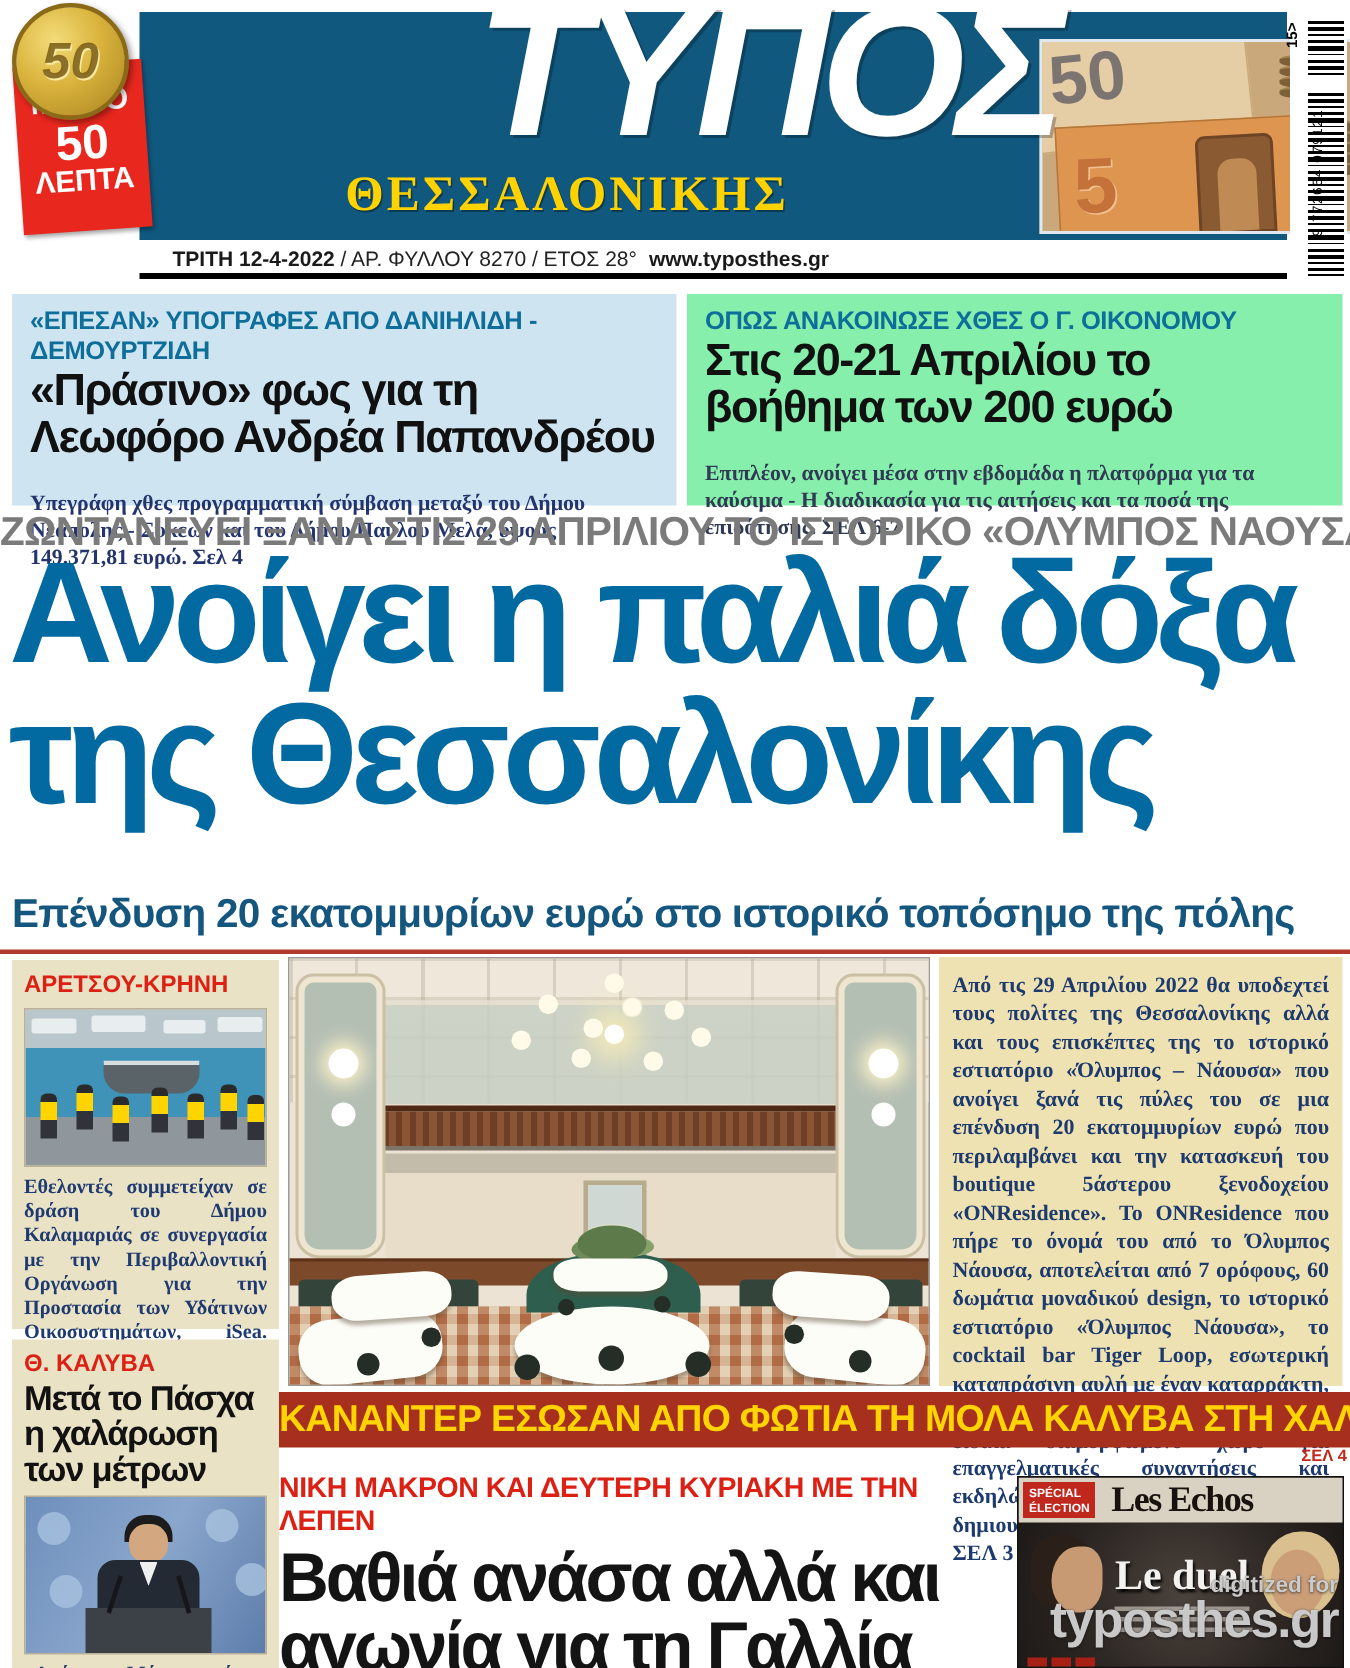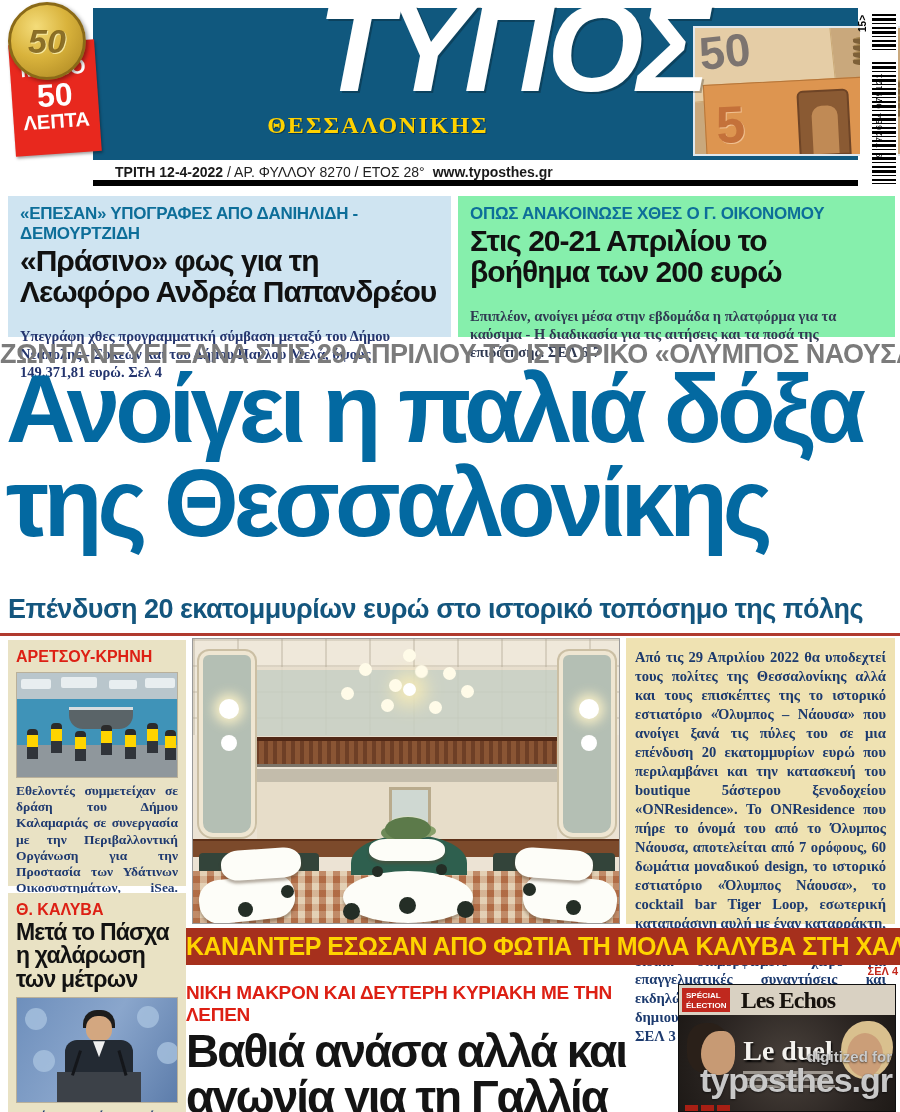--- a/index.html
+++ b/index.html
@@ -12,26 +12,26 @@
 
   
   #masthead-blue { left:93px; top:8px; width:765px; height:152px; background:#10587e; }
   #brand-title {
     left:138px; top:-28px; width:560px; color:#fff; font-size:124px; font-weight:900;
     font-style:italic; letter-spacing:-6px; text-align:center; line-height:1.1;
     text-shadow:2px 2px 0 rgba(0,0,0,.25);
   }
   #brand-subtitle {
     left:120px; top:104px; width:330px; text-align:center; color:#ffd200;
-    font-family:"Liberation Serif", serif; font-weight:700; font-size:24px; letter-spacing:2px;
+    font-family:"Liberation Serif", serif; font-weight:700; font-size:33px; letter-spacing:2px;
     text-shadow:1px 1px 0 rgba(0,0,0,.35);
   }
   #date-strip {
     left:93px; top:160px; width:765px; height:26px; background:#fff;
-    border-bottom:6px solid #000000; color:#1a1a1a; font-size:14px; line-height:24px;
+    border-bottom:4px solid #000000; color:#1a1a1a; font-size:14px; line-height:24px;
     padding-left:22px;
   }
   #date-strip b { font-weight:800; }
   #date-strip .info { font-weight:500; color:#222; }
   #date-strip .site { font-weight:800; margin-left:8px; }
 
   
   #price-badge {
     left:12px; top:42px; width:86px; height:112px; background:#e8281e; transform:rotate(-4deg);
     color:#fff; font-weight:900; text-align:center; box-shadow:1px 2px 3px rgba(0,0,0,.35);

